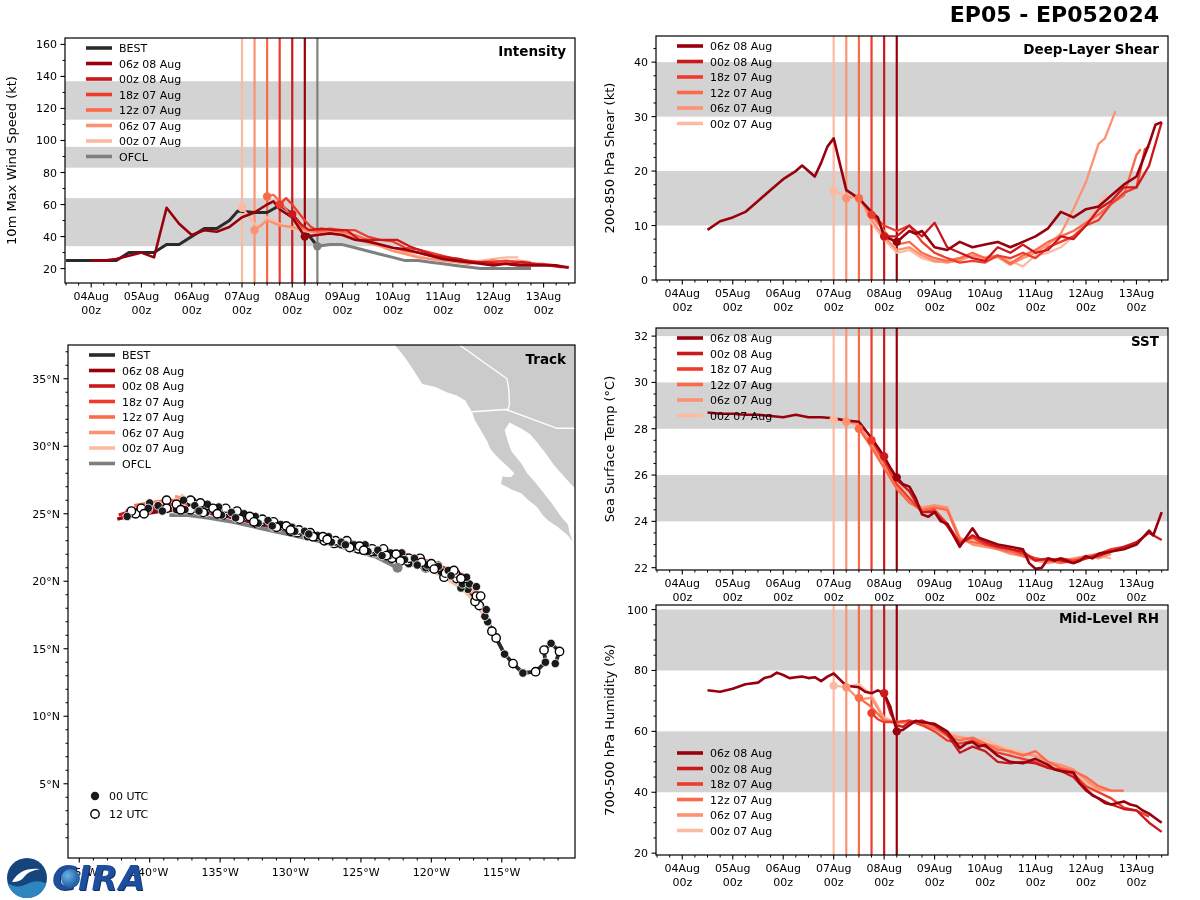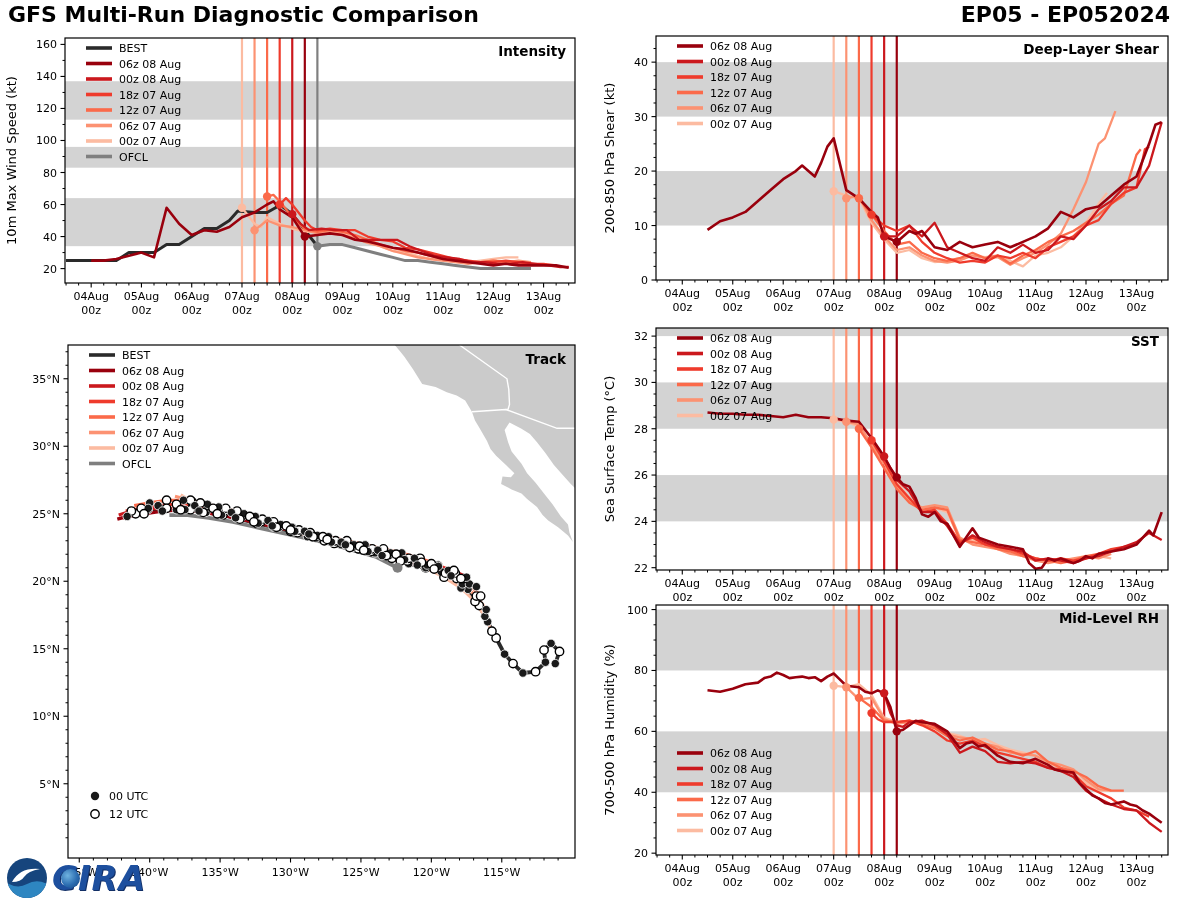--- a/index.html
+++ b/index.html
@@ -1,33 +1,32 @@
 <!DOCTYPE html>
 <html><head>
 <meta charset="utf-8">
 <style>
   html,body{margin:0;padding:0;background:#fff;}
   #page{position:relative;width:1200px;height:900px;background:#fff;overflow:hidden;
         font-family:"DejaVu Sans","Liberation Sans",sans-serif;}
   .hdr{position:absolute;top:2px;font-weight:bold;font-size:22px;color:#000;white-space:nowrap;}
   #main-title{left:8px;}
-  #storm-id{right:30px;text-align:center;}
+  #storm-id{right:41px;text-align:center;}
   #chart-svg{position:absolute;left:0;top:0;}
   #logos{position:absolute;left:6px;top:856px;height:44px;display:flex;align-items:center;gap:4px;}
   #cira-wrap{position:relative;height:40px;display:flex;align-items:center;}
   #cira-text{font-weight:800;font-style:italic;font-size:34px;line-height:40px;color:#1d4f9e;
              letter-spacing:1px;text-shadow:1px 1px 0 #122f66;}
   #cira-globe{position:absolute;left:9px;top:11px;width:19px;height:19px;border-radius:50%;
               background:radial-gradient(circle at 35% 35%, #6fb3e0 0%, #2b6cb0 55%, #17457e 100%);}
 </style>
 </head>
 <body>
 
 <div id="page">
-  <div class="hdr" id="main-title">GFS Multi-Run Diagnostic Comparison</div>
   <div class="hdr" id="storm-id">EP05 - EP052024</div>
 
   <svg id="chart-svg" width="1200" height="900">
       <g>
         <clipPath id="clip-intensity">
           <rect x="65" y="38" width="510" height="245"></rect>
         </clipPath>
         <rect x="65" y="198.13071895424838" width="510" height="48.0392156862745" fill="#d3d3d3"></rect>
         <rect x="65" y="146.88888888888889" width="510" height="20.816993464052274" fill="#d3d3d3"></rect>
         <rect x="65" y="81.23529411764707" width="510" height="38.43137254901961" fill="#d3d3d3"></rect>

